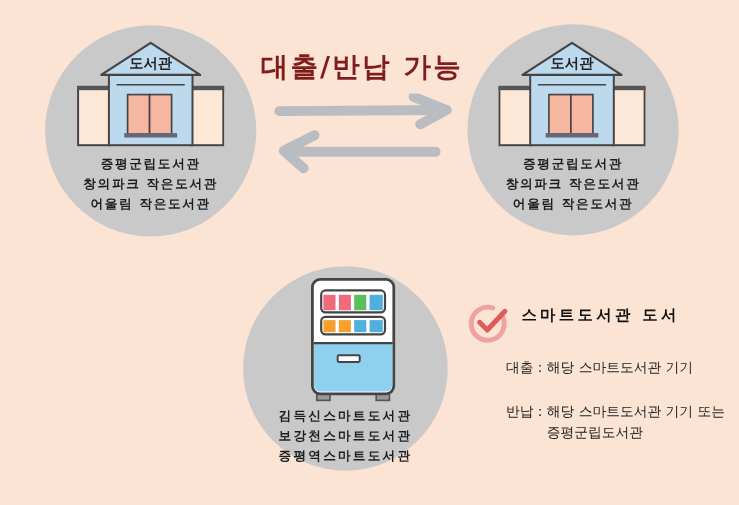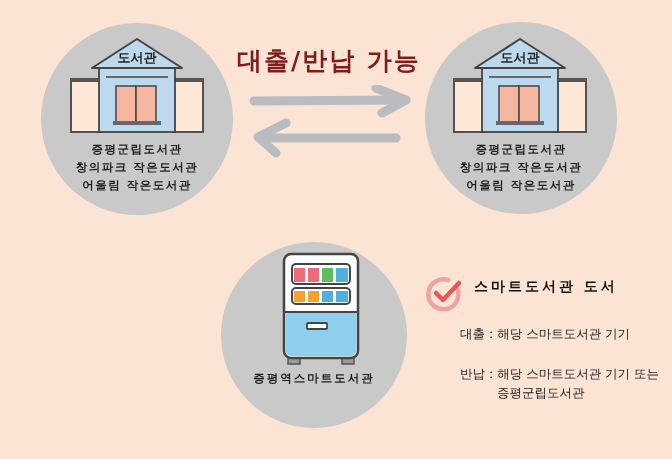--- a/index.html
+++ b/index.html
@@ -123,20 +123,22 @@
   <rect x="42" y="18" width="11" height="14" fill="#5cbf5c"></rect>
   <rect x="56" y="18" width="12" height="14" fill="#4fb0dd"></rect>
   <rect x="12" y="38" width="58" height="16" rx="4" fill="none" stroke="#444" stroke-width="2"></rect>
   <rect x="14" y="41" width="11" height="11" fill="#f7a030"></rect>
   <rect x="28" y="41" width="11" height="11" fill="#f7a030"></rect>
   <rect x="42" y="41" width="11" height="11" fill="#4fb0dd"></rect>
   <rect x="56" y="41" width="12" height="11" fill="#4fb0dd"></rect>
   <rect x="14" y="58" width="1" height="1" fill="none"></rect>
 </svg>
 <div class="circle-text" id="smart-text">
+  <div>김득신스마트도서관</div>
+  <div>보강천스마트도서관</div>
   <div>증평역스마트도서관</div>
 </div>
 
 <svg id="check-icon" viewBox="0 0 40 40">
   <path d="M33 14 A15 15 0 1 1 24 6" fill="none" stroke="#eea3a0" stroke-width="4.5" stroke-linecap="round"></path>
   <path d="M12 19 L19 26 L35 9" fill="none" stroke="#e05a5a" stroke-width="4.5" stroke-linecap="round" stroke-linejoin="round"></path>
 </svg>
 <div id="smart-heading">스마트도서관 도서</div>
 <div class="info-line" id="loan-line">대출 : 해당 스마트도서관 기기</div>
 <div class="info-line" id="return-line">반납 : 해당 스마트도서관 기기 또는</div>

